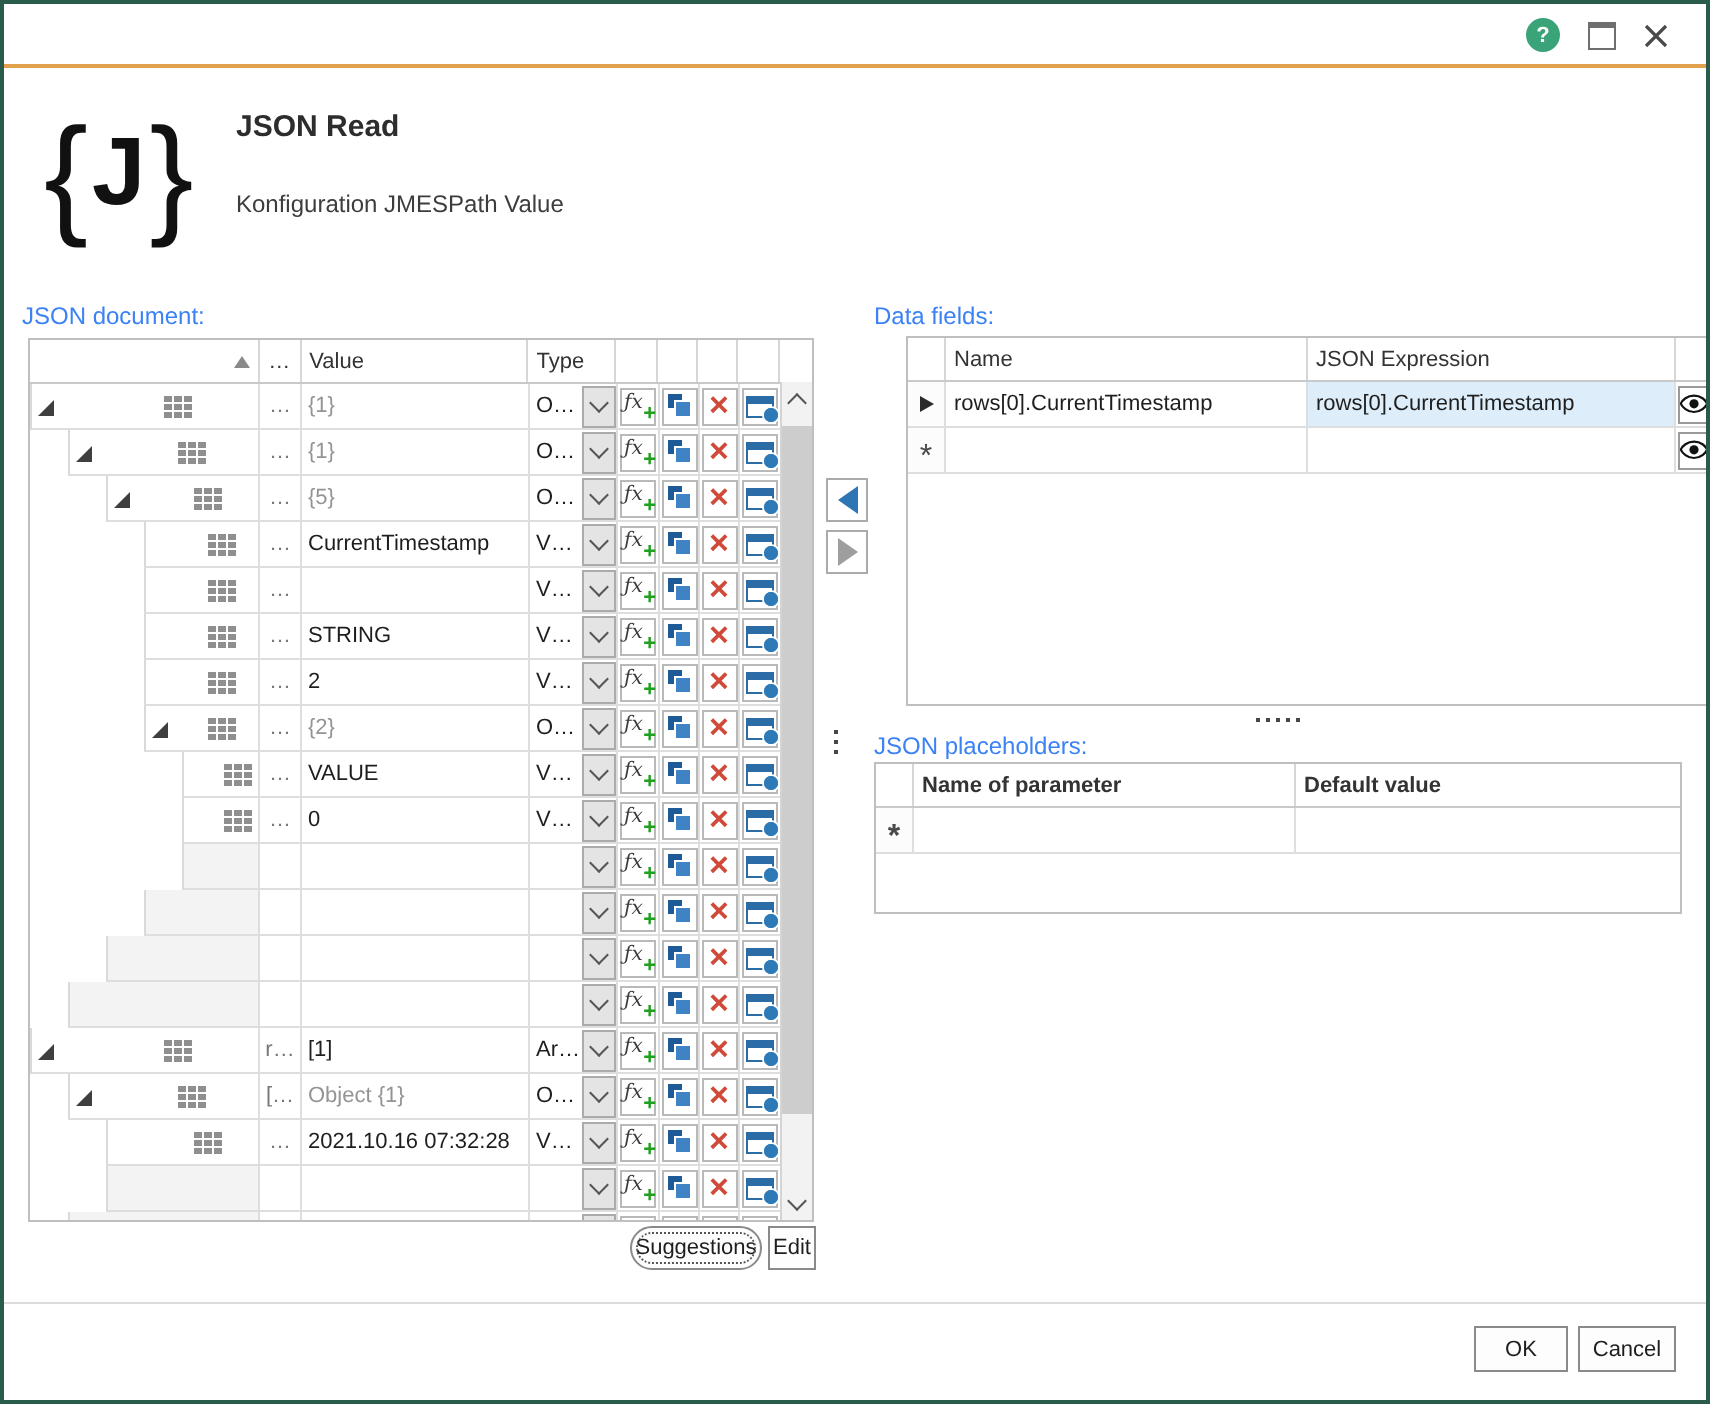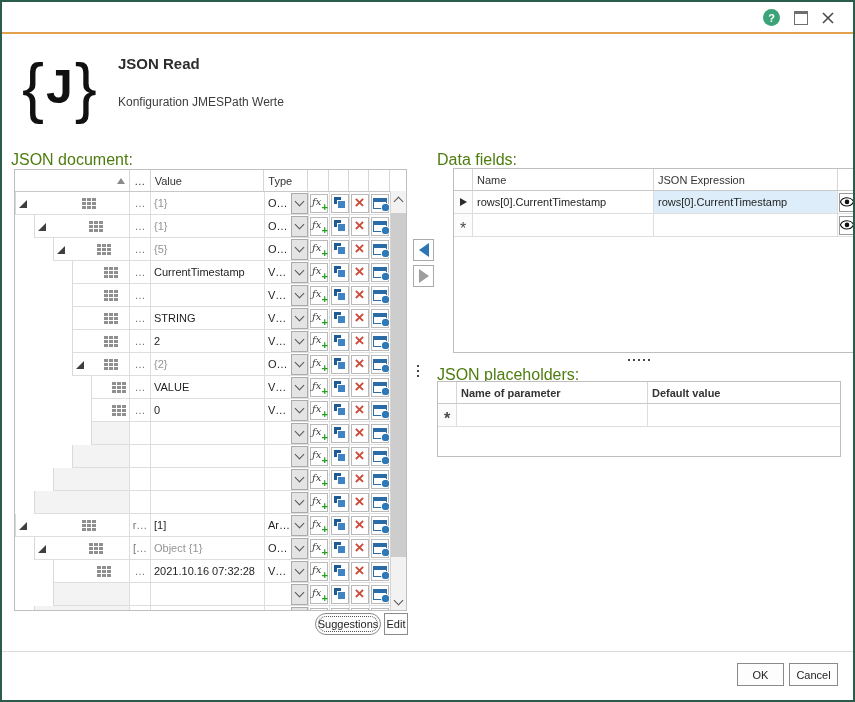--- a/index.html
+++ b/index.html
@@ -11,21 +11,21 @@
   .help{left:761px;border-radius:50%;background:#3aa378;color:#fff;font-size:11px;font-weight:bold;}
   .maxi{left:790px;}
   .maxi .sq{width:12px;height:10px;border:1px solid #6f6f6f;border-top:3px solid #6f6f6f;}
   .clos{left:817px;}
   
   .logo{position:absolute;left:20px;top:42px;width:90px;height:86px;display:flex;align-items:center;color:#111;}
   .logo .br{font-size:66px;font-weight:400;line-height:80px;}
   .logo .jj{font-size:48px;font-weight:bold;line-height:80px;margin:0 2px;}
   .h-title{position:absolute;left:116px;top:53px;font-size:15px;font-weight:bold;color:#2d2d2d;}
   .h-sub{position:absolute;left:116px;top:93px;font-size:12px;color:#3d3d3d;}
-  .lbl{position:absolute;font-size:16px;color:#4d7c0f;}
+  .lbl{position:absolute;font-size:12px;color:#3b82f6;}
   
   .grid{position:absolute;box-sizing:border-box;border:1px solid #bfbfbf;background:#fff;font-size:11px;overflow:hidden;}
   .hrow{display:flex;height:22px;border-bottom:1px solid #c9c9c9;box-sizing:border-box;background:#fff;}
   .hcell{box-sizing:border-box;border-right:1px solid #d6d6d6;display:flex;align-items:center;padding:0 4px;color:#333;overflow:hidden;white-space:nowrap;}
   .row{display:flex;height:23px;box-sizing:border-box;}
   .cell{box-sizing:border-box;border-right:1px solid #dedede;border-bottom:1px solid #dedede;display:flex;align-items:center;overflow:hidden;white-space:nowrap;}
   
   .w115{width:115px}.w21{width:21px}.w114{width:114px}.w44{width:44px}.w20{width:20px}.w16{width:16px;border-right:none}
   .c-tree{width:115px;box-sizing:border-box;border-right:1px solid #dedede;display:flex;height:100%;}
   .c-tree .sp{height:100%;}
@@ -98,21 +98,21 @@
         </svg>
     </div>
   </div>
 
   <div class="logo">
     <span class="br">{</span>
       <span class="jj">J</span>
       <span class="br">}</span>
   </div>
   <div class="h-title">JSON Read</div>
-  <div class="h-sub">Konfiguration JMESPath Werte</div>
+  <div class="h-sub">Konfiguration JMESPath Value</div>
 
   <div class="lbl" style="left:9px;top:149px;">JSON document:</div>
   <div class="grid" style="left:12px;top:167px;width:393px;height:442px;">
     <div class="hrow">
       <div class="hcell w115">
           <span class="sortup"></span>
         </div>
       <div class="hcell w21" style="justify-content:center;">…</div>
       <div class="hcell w114">Value</div>
       <div class="hcell w44">Type</div>

